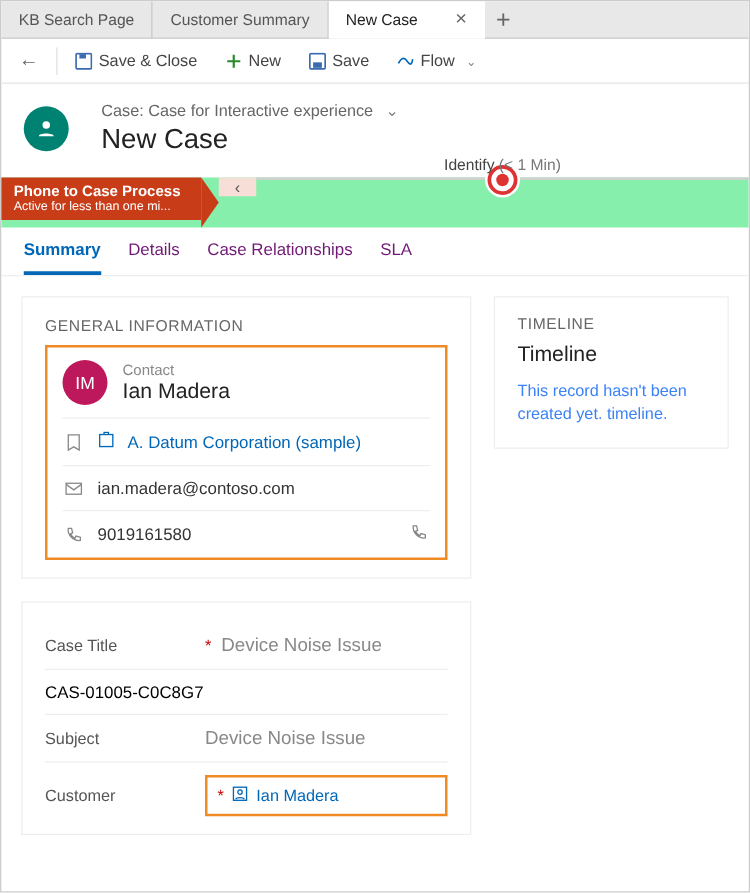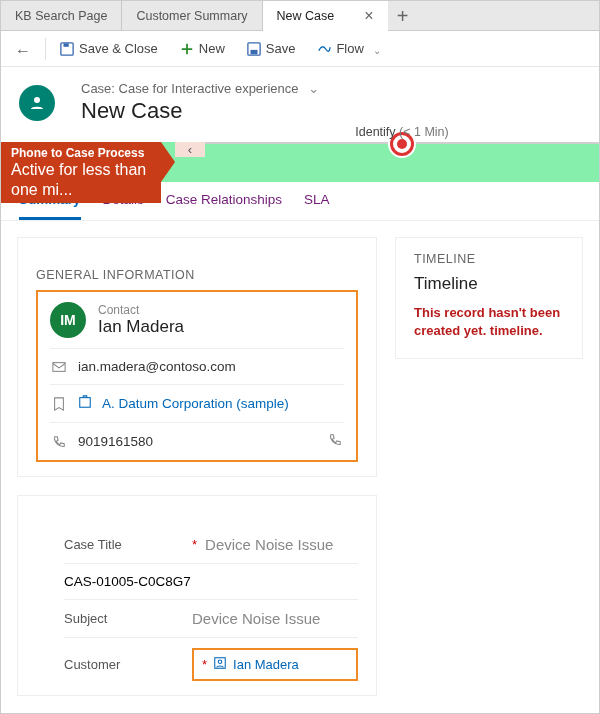--- a/index.html
+++ b/index.html
@@ -26,70 +26,70 @@
   .rec-icon { width:36px; height:36px; border-radius:50%; background:#008272; display:flex; align-items:center; justify-content:center; }
   .rec-icon svg { fill:#fff; width:18px; height:18px; }
   .rec-titles .sub { color:#666; font-size:13px; }
   .rec-titles .sub .chev2 { margin-left:6px; color:#888; }
   .rec-titles h1 { font-size:22px; font-weight:400; color:#222; margin-top:2px; }
 
   
   .process { display:flex; align-items:flex-start; height:40px; background:#86efac; position:relative; }
   .process-name { background:#c93c18; color:#fff; padding:4px 10px; width:160px; display:flex; flex-direction:column; justify-content:center; position:relative; }
   .process-name .t { font-size:12px; font-weight:600; line-height:1.2; }
-  .process-name .s { font-size:16px; line-height:1.2; }
+  .process-name .s { font-size:10px; line-height:1.2; }
   .process-name::after { content:""; position:absolute; right:-14px; top:0; width:0; height:0; border-top:20px solid transparent; border-bottom:20px solid transparent; border-left:14px solid #c93c18; }
   .process-back { width:30px; background:#f7dfd8; display:flex; align-items:center; justify-content:center; margin-left:14px; color:#555; cursor:pointer; }
   .process-track { flex:1; position:relative; display:flex; align-items:center; }
   .process-track::before { content:""; position:absolute; left:0; right:0; top:50%; height:2px; background:#cfcfcf; }
   .stage { position:absolute; left:50%; transform:translateX(-50%); display:flex; flex-direction:column; align-items:center; top:-10px; }
   .stage-dot { width:24px; height:24px; border:3px solid #d33; border-radius:50%; background:#fff; display:flex; align-items:center; justify-content:center; box-shadow:0 0 0 2px #fff; }
   .stage-dot::after { content:""; width:10px; height:10px; background:#d33; border-radius:50%; }
   .stage-label-row { position:absolute; left:50%; transform:translateX(-50%); bottom:3px; font-size:12.5px; color:#444; white-space:nowrap; }
   .stage-label-row .time { color:#777; }
 
   
   .subtabs { display:flex; gap:22px; padding:10px 18px 0 18px; border-bottom:1px solid #eee; }
   .subtab { padding-bottom:10px; color:#701a75; cursor:pointer; font-size:13.5px; }
   .subtab.active { color:#0067b8; border-bottom:3px solid #0067b8; font-weight:600; }
 
   
   .content { display:flex; gap:18px; padding:16px; }
   .col-left { flex:0 0 360px; display:flex; flex-direction:column; gap:18px; }
   .col-right { flex:1; }
 
-  .card { border:1px solid #eee; padding:30px 18px 4px 18px; }
+  .card { border:1px solid #eee; padding:16px 18px 4px 18px; }
   .card.right { padding:14px 18px 18px 18px; }
   .section-title { letter-spacing:0.5px; color:#666; font-size:12.5px; margin-bottom:8px; }
 
   .hilite { border:2px solid #f08a24; padding:10px 12px 0 12px; }
   .contact-head { display:flex; align-items:center; gap:12px; padding-bottom:10px; }
-  .avatar { width:36px; height:36px; border-radius:50%; background:#15803d; color:#fff; display:flex; align-items:center; justify-content:center; font-size:14px; font-weight:700; }
+  .avatar { width:36px; height:36px; border-radius:50%; background:#be185d; color:#fff; display:flex; align-items:center; justify-content:center; font-size:14px; font-weight:400; }
   .contact-head .lbl { color:#888; font-size:12px; }
   .contact-head .nm { font-size:17px; color:#222; }
 
   .field-row { display:flex; align-items:center; gap:10px; padding:10px 2px; border-top:1px solid #eee; font-size:13.5px; color:#333; }
   .field-row .ri { margin-left:auto; color:#888; }
   .ico { width:16px; color:#666; display:inline-flex; }
   .link { color:#0067b8; cursor:pointer; }
   .mini-ico { width:14px; height:14px; }
 
   
-  .form-row { display:flex; align-items:center; padding:10px 0; border-bottom:1px solid #eee; gap:8px;margin-left:28px; }
+  .form-row { display:flex; align-items:center; padding:10px 0; border-bottom:1px solid #eee; gap:8px; }
   .form-row:last-child { border-bottom:none; }
   .form-label { flex:0 0 120px; color:#555; font-size:13px; display:flex; align-items:center; gap:4px; }
   .req { color:#c00; }
   .form-val { flex:1; color:#888; font-size:15px; }
   .form-val.dark { color:#222; font-weight:600; font-size:13.5px; }
   .lock { color:#888; margin-right:4px; }
   .cust-hilite { border:2px solid #f08a24; padding:6px 8px; display:flex; align-items:center; gap:6px; }
   .lookup-ico svg { width:14px; height:14px; }
 
   .timeline-body .hd { font-size:17px; color:#222; margin:6px 0 10px 0; }
-  .timeline-body .msg { color:#b91c1c; font-size:13px; line-height:1.4;font-weight:bold; }
+  .timeline-body .msg { color:#3b82f6; font-size:13px; line-height:1.4; }
 </style>
 </head>
 <body>
 
 <div class="tab-strip">
   <div class="tab inactive">KB Search Page</div>
   <div class="tab inactive">Customer Summary</div>
   <div class="tab active">
     <span>New Case</span>
     <span class="tab-close">×</span>
@@ -183,40 +183,40 @@
           <div class="avatar">IM</div>
           <div>
             <div class="lbl">Contact</div>
             <div class="nm">Ian Madera</div>
           </div>
         </div>
 
         <div class="field-row">
           <span class="ico">
             <svg class="mini-ico" viewBox="0 0 16 16">
-                <rect x="1" y="3" width="14" height="10" fill="none" stroke="#888" stroke-width="1.2"></rect>
-                <path d="M1 4l7 5 7-5" fill="none" stroke="#888" stroke-width="1.2"></path>
-              </svg>
-          </span>
-          <span>ian.madera@contoso.com</span>
-        </div>
-
-        <div class="field-row">
-          <span class="ico">
-            <svg class="mini-ico" viewBox="0 0 16 16">
                 <path d="M3 1h10v14l-5-3-5 3z" fill="none" stroke="#888" stroke-width="1.2"></path>
               </svg>
           </span>
           <span class="lookup-ico">
             <svg viewBox="0 0 16 16">
                 <rect x="2" y="3" width="12" height="11" fill="none" stroke="#0067b8" stroke-width="1.2"></rect>
                 <path d="M6 3V1h4v2" fill="none" stroke="#0067b8" stroke-width="1.2"></path>
               </svg>
           </span>
           <span class="link">A. Datum Corporation (sample)</span>
+        </div>
+
+        <div class="field-row">
+          <span class="ico">
+            <svg class="mini-ico" viewBox="0 0 16 16">
+                <rect x="1" y="3" width="14" height="10" fill="none" stroke="#888" stroke-width="1.2"></rect>
+                <path d="M1 4l7 5 7-5" fill="none" stroke="#888" stroke-width="1.2"></path>
+              </svg>
+          </span>
+          <span>ian.madera@contoso.com</span>
         </div>
 
         <div class="field-row">
           <span class="ico">
             <svg class="mini-ico" viewBox="0 0 16 16">
                 <path d="M3 2l3 0 1 4-2 1c1 2 2 3 4 4l1-2 4 1 0 3c-6 1-12-5-11-11z" fill="none" stroke="#888" stroke-width="1.2"></path>
               </svg>
           </span>
           <span>9019161580</span>
           <span class="ri">

